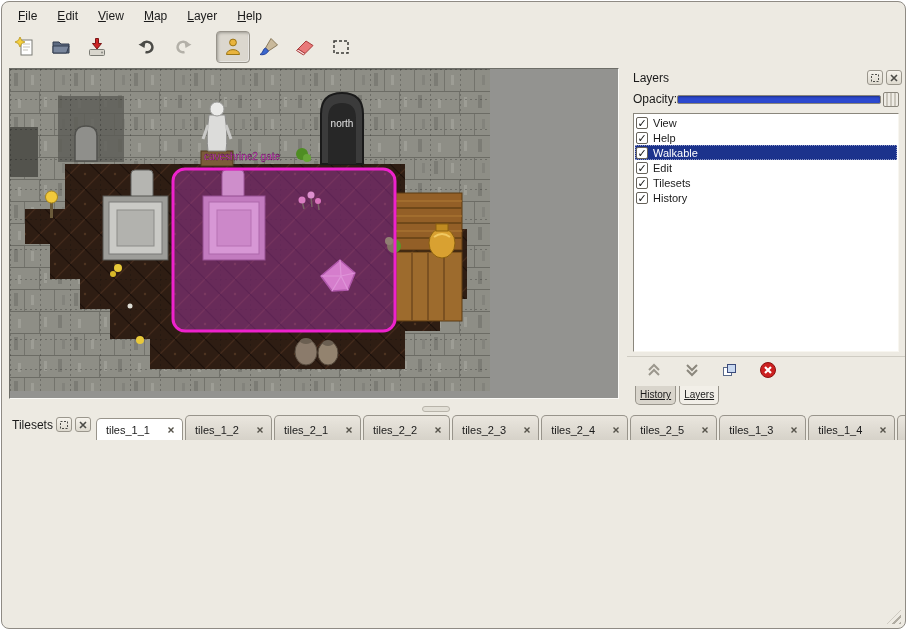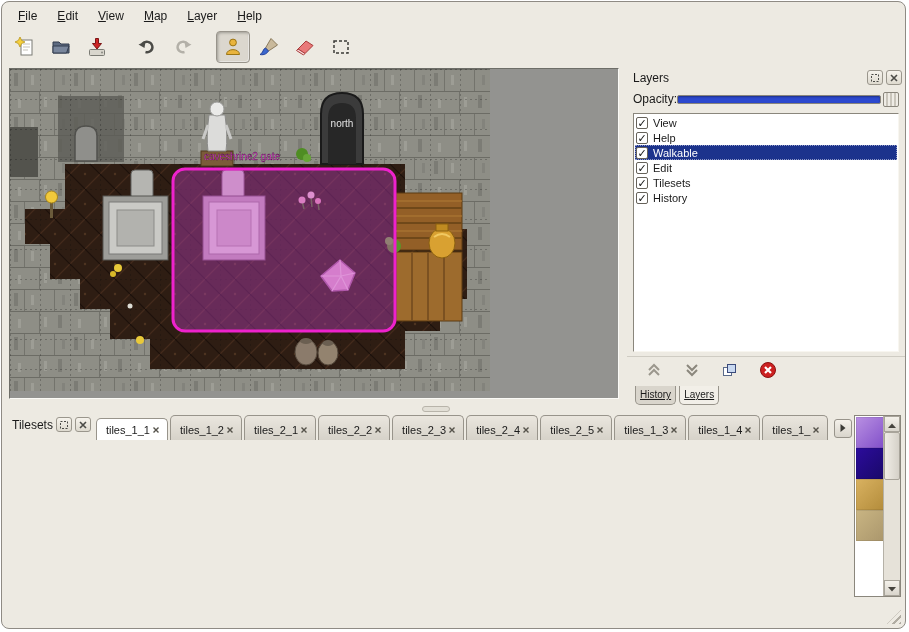--- a/index.html
+++ b/index.html
@@ -58,21 +58,21 @@
   .dtab { padding:3px 4px 4px; font-size:10px; background:#d9d5cc; border:1px solid #98948b; border-top:none;
           border-radius:0 0 5px 5px; margin-right:3px;text-decoration:underline; }
   .dtab.active { background:#f2efe8; }
 
   .splitter-grip { position:absolute; top:404px; left:420px; width:28px; height:6px; border:1px solid #b8b4aa;
                    border-radius:3px; background:#e2dfd6; }
 
   
   .bdock { position:absolute; left:4px; right:4px; top:413px; height:182px; display:flex; flex-direction:row; }
   .tabstrip { height:25px; position:relative; display:flex; align-items:flex-end; padding:0 24px 0 2px; flex:0 0 auto; overflow:hidden; }
-  .ttab { display:flex; align-items:center; gap:2px; padding:8px 7px 4px 9px; font-size:11px;
+  .ttab { display:flex; align-items:center; gap:17px; padding:8px 7px 4px 9px; font-size:11px;
           background:linear-gradient(#eae6de,#d6d2c9); border:1px solid #98948b; border-bottom:none;
           border-radius:5px 5px 0 0; margin-right:2px; white-space:nowrap; }
   .ttab.active { background:#ffffff; padding-top:5px; }
   .tab-close { display:flex; }
   .tab-scroll { position:absolute; right:2px; bottom:2px; width:18px; height:19px; border:1px solid #98948b;
                 border-radius:3px; background:linear-gradient(#f4f1ea,#d9d5cc); display:flex; align-items:center; justify-content:center; padding:0; }
 
   .palette { flex:1; position:relative; background:#fff; border:1px solid #8a867c; overflow:hidden; }
   .tile-rows { position:absolute; top:1px; left:1px; }
   .tile-row { display:flex; }

